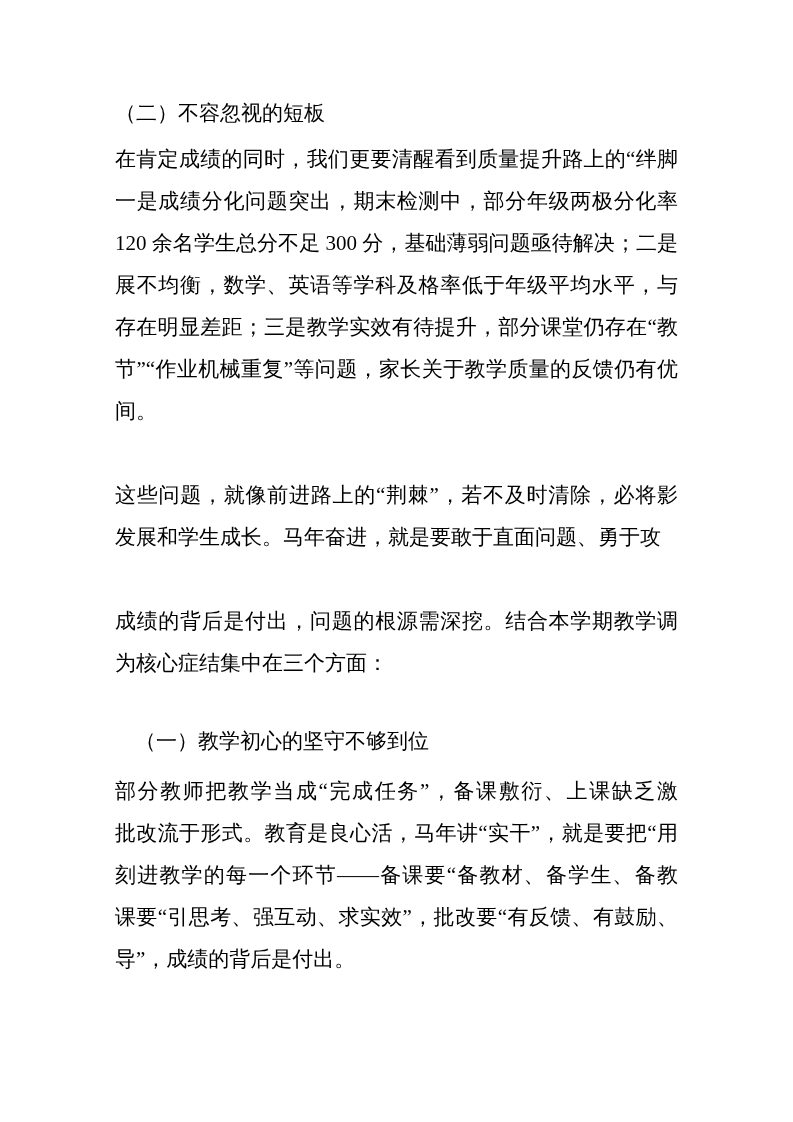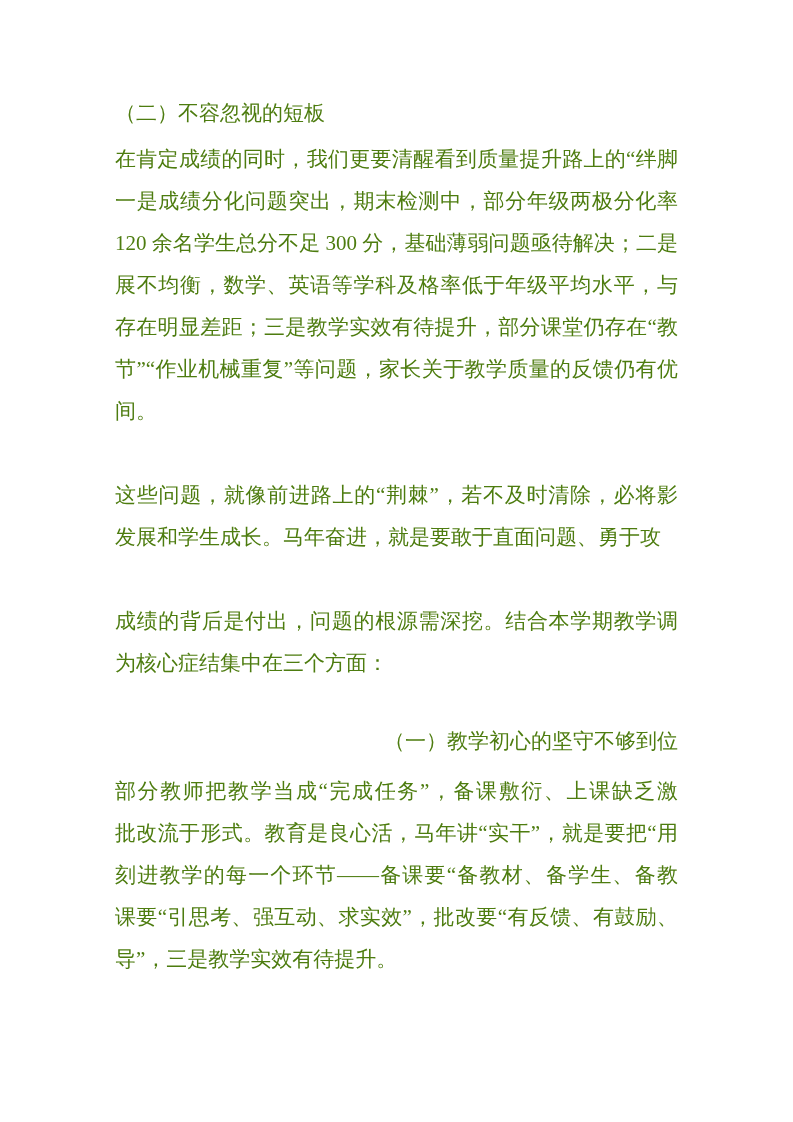--- a/index.html
+++ b/index.html
@@ -16,30 +16,29 @@
     box-sizing: border-box;
   }
   .content {
     position: absolute;
     left: 115px;
     top: 92px;
     width: 563px;
     font-family: "Liberation Serif", "DejaVu Serif", serif;
     font-size: 21px;
     line-height: 42px;
-    color: #4d7c0f;
+    color: #000000;
     font-weight: 400;
   }
   .heading {
     margin: 0 0 4px 0;
     white-space: nowrap;
   }
   .heading.indent {
     padding-left: 20px;
-    text-align: right;
   }
   .heading.gap-after {
     margin-bottom: 8px;
   }
   .para {
     margin: 0 0 42px 0;
   }
   .para.tight-after {
     margin-bottom: 36px;
   }
@@ -86,17 +85,17 @@
       <div class="line last-line">为核心症结集中在三个方面：</div>
     </div>
 
     <div class="heading indent gap-after">（一）教学初心的坚守不够到位</div>
 
     <div class="para last">
       <div class="line">部分教师把教学当成“完成任务”，备课敷衍、上课缺乏激情、作业</div>
       <div class="line">批改流于形式。教育是良心活，马年讲“实干”，就是要把“用心”</div>
       <div class="line">刻进教学的每一个环节——备课要“备教材、备学生、备教法”，上</div>
       <div class="line">课要“引思考、强互动、求实效”，批改要“有反馈、有鼓励、有指</div>
-      <div class="line last-line">导”，三是教学实效有待提升。</div>
+      <div class="line last-line">导”，成绩的背后是付出。</div>
     </div>
 
   </div>
 </div>
 
 </body></html>

